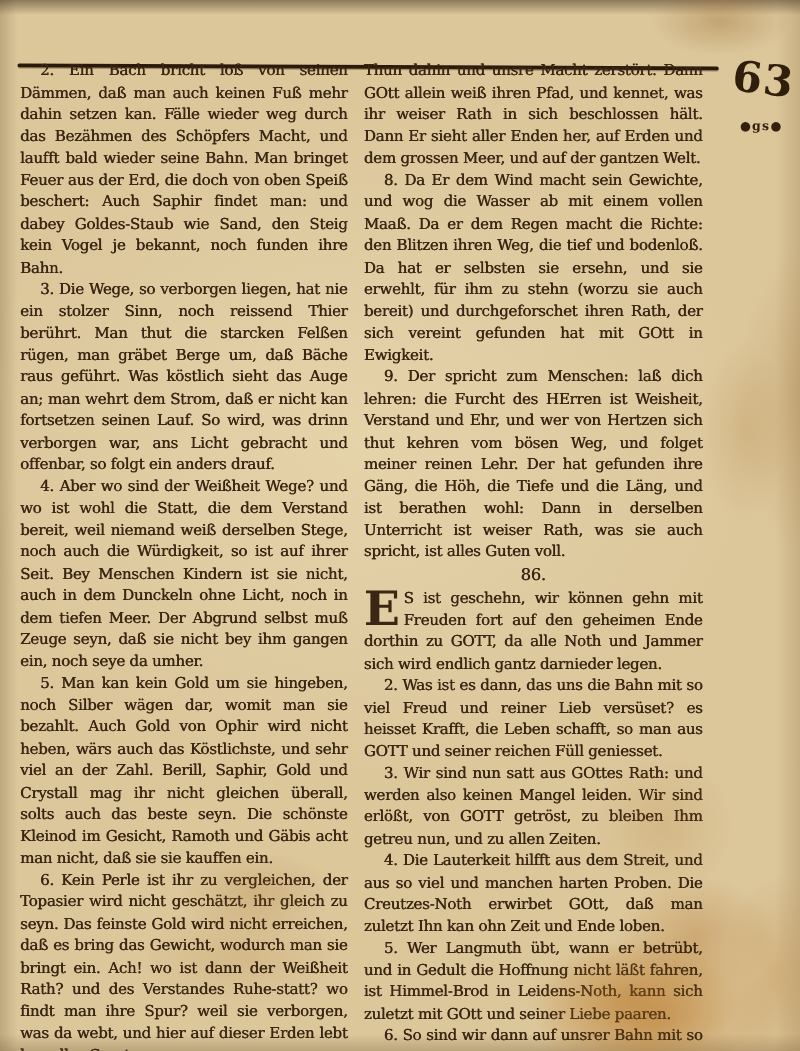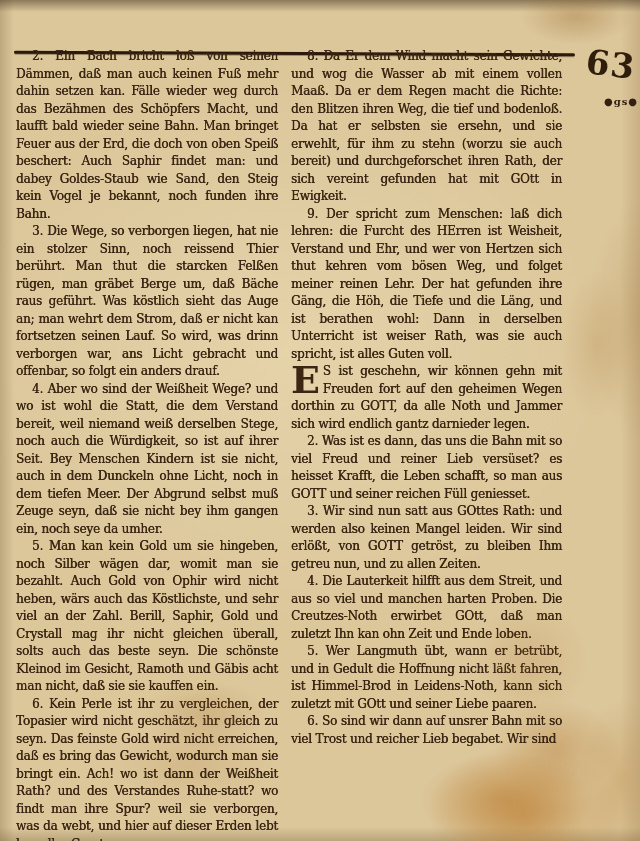--- a/index.html
+++ b/index.html
@@ -28,21 +28,21 @@
     background:#2b1a0c;border-radius:2px;transform:rotate(0.25deg);
     box-shadow:0 1px 0 rgba(43,26,12,0.35);
   }
   .pagenum{
     position:absolute;left:586px;top:44px;
     font-size:34px;font-weight:bold;color:#301e0d;
     transform:rotate(7deg);letter-spacing:1px;
   }
   .ornament{
     position:absolute;left:580px;top:96px;width:58px;
-    font-size:10px;font-weight:bold;color:#33200f;text-align:right;
+    font-size:10px;font-weight:bold;color:#33200f;text-align:center;
     letter-spacing:1px;
   }
   .col{
     position:absolute;top:48px;
     text-align:justify;
     font-size:12px;line-height:17.5px;
     letter-spacing:-0.2px;
     text-shadow:0.35px 0 0 currentColor;
   }
   .col-left{left:16px;width:262px;height:760px;}
@@ -84,25 +84,27 @@
   <div class="col col-left">
     <p class="para">2. Ein Bach bricht loß von seinen Dämmen, daß man auch keinen Fuß mehr dahin setzen kan. Fälle wieder weg durch das Bezähmen des Schöpfers Macht, und laufft bald wieder seine Bahn. Man bringet Feuer aus der Erd, die doch von oben Speiß beschert: Auch Saphir findet man: und dabey Goldes-Staub wie Sand, den Steig kein Vogel je bekannt, noch funden ihre Bahn.</p>
     <p class="para">3. Die Wege, so verborgen liegen, hat nie ein stolzer Sinn, noch reissend Thier berührt. Man thut die starcken Felßen rügen, man gräbet Berge um, daß Bäche raus geführt. Was köstlich sieht das Auge an; man wehrt dem Strom, daß er nicht kan fortsetzen seinen Lauf. So wird, was drinn verborgen war, ans Licht gebracht und offenbar, so folgt ein anders drauf.</p>
     <p class="para">4. Aber wo sind der Weißheit Wege? und wo ist wohl die Statt, die dem Verstand bereit, weil niemand weiß derselben Stege, noch auch die Würdigkeit, so ist auf ihrer Seit. Bey Menschen Kindern ist sie nicht, auch in dem Dunckeln ohne Licht, noch in dem tiefen Meer. Der Abgrund selbst muß Zeuge seyn, daß sie nicht bey ihm gangen ein, noch seye da umher.</p>
     <p class="para">5. Man kan kein Gold um sie hingeben, noch Silber wägen dar, womit man sie bezahlt. Auch Gold von Ophir wird nicht heben, wärs auch das Köstlichste, und sehr viel an der Zahl. Berill, Saphir, Gold und Crystall mag ihr nicht gleichen überall, solts auch das beste seyn. Die schönste Kleinod im Gesicht, Ramoth und Gäbis acht man nicht, daß sie sie kauffen ein.</p>
     <p class="para">6. Kein Perle ist ihr zu vergleichen, der Topasier wird nicht geschätzt, ihr gleich zu seyn. Das feinste Gold wird nicht erreichen, daß es bring das Gewicht, wodurch man sie bringt ein. Ach! wo ist dann der Weißheit Rath? und des Verstandes Ruhe-statt? wo findt man ihre Spur? weil sie verborgen, was da webt, und hier auf dieser Erden lebt bey aller Creatur.</p>
 
   </div>
 
   <div class="col col-right">
+    <p class="para noindent">Thun dahin und unsre Macht zerstört. Dann GOtt allein weiß ihren Pfad, und kennet, was ihr weiser Rath in sich beschlossen hält. Dann Er sieht aller Enden her, auf Erden und dem grossen Meer, und auf der gantzen Welt.</p>
     <p class="para">8. Da Er dem Wind macht sein Gewichte, und wog die Wasser ab mit einem vollen Maaß. Da er dem Regen macht die Richte: den Blitzen ihren Weg, die tief und bodenloß. Da hat er selbsten sie ersehn, und sie erwehlt, für ihm zu stehn (worzu sie auch bereit) und durchgeforschet ihren Rath, der sich vereint gefunden hat mit GOtt in Ewigkeit.</p>
     <p class="para">9. Der spricht zum Menschen: laß dich lehren: die Furcht des HErren ist Weisheit, Verstand und Ehr, und wer von Hertzen sich thut kehren vom bösen Weg, und folget meiner reinen Lehr. Der hat gefunden ihre Gäng, die Höh, die Tiefe und die Läng, und ist berathen wohl: Dann in derselben Unterricht ist weiser Rath, was sie auch spricht, ist alles Guten voll.</p>
 
+    <div class="section-num">86.</div>
 
-    <p class="para noindent"><span class="dropcap">E</span><span>S ist geschehn, wir können gehn mit Freuden fort auf den geheimen Wegen dorthin zu GOTT, da alle Noth und Jammer sich wird endlich gantz darnieder legen.</span></p>
+    <p class="para noindent"><span class="dropcap">E</span><span>S ist geschehn, wir können gehn mit Freuden fort auf den geheimen Ende dorthin zu GOTT, da alle Noth und Jammer sich wird endlich gantz darnieder legen.</span></p>
 
     <p class="para">2. Was ist es dann, das uns die Bahn mit so viel Freud und reiner Lieb versüset? es heisset Krafft, die Leben schafft, so man aus GOTT und seiner reichen Füll geniesset.</p>
     <p class="para">3. Wir sind nun satt aus GOttes Rath: und werden also keinen Mangel leiden. Wir sind erlößt, von GOTT getröst, zu bleiben Ihm getreu nun, und zu allen Zeiten.</p>
     <p class="para">4. Die Lauterkeit hilfft aus dem Streit, und aus so viel und manchen harten Proben. Die Creutzes-Noth erwirbet GOtt, daß man zuletzt Ihn kan ohn Zeit und Ende loben.</p>
     <p class="para">5. Wer Langmuth übt, wann er betrübt, und in Gedult die Hoffnung nicht läßt fahren, ist Himmel-Brod in Leidens-Noth, kann sich zuletzt mit GOtt und seiner Liebe paaren.</p>
     <p class="para">6. So sind wir dann auf unsrer Bahn mit so viel Trost und reicher Lieb begabet. Wir sind</p>
 
   </div>
 
   <div class="stain stain-a"></div>

